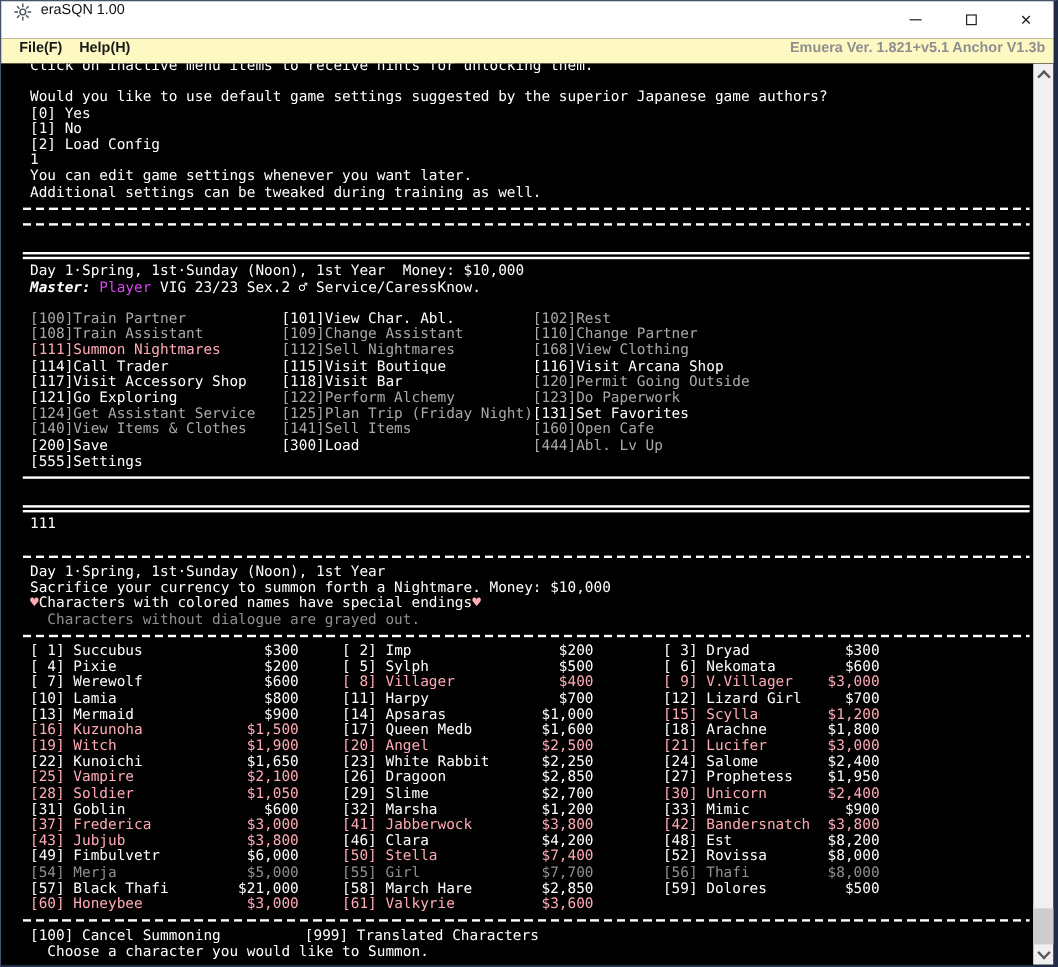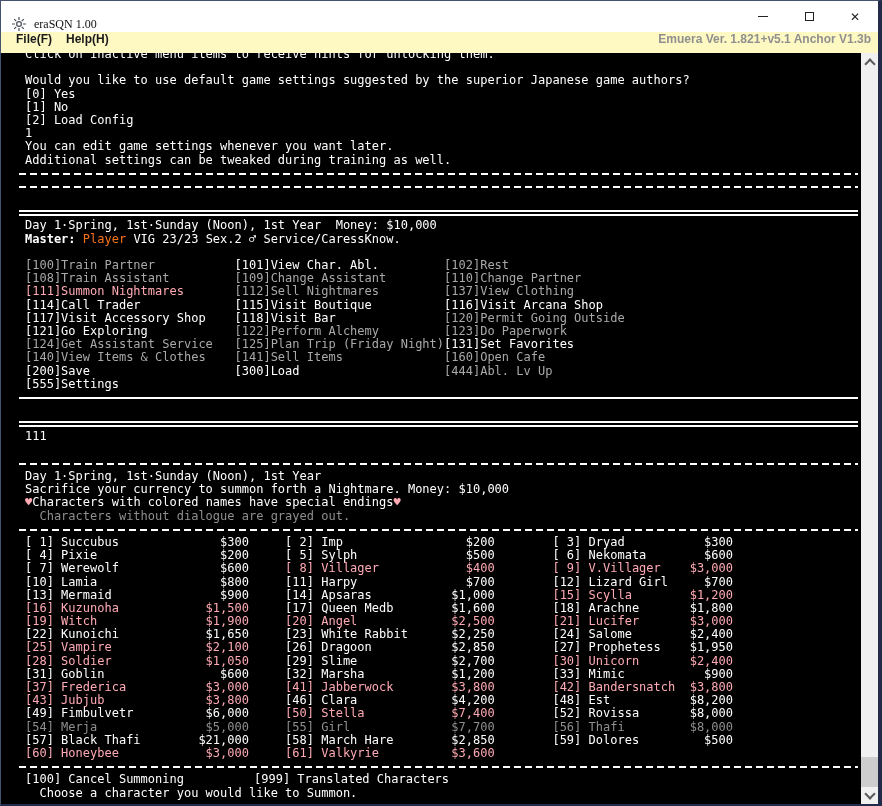--- a/index.html
+++ b/index.html
@@ -3,43 +3,43 @@
 <meta charset="utf-8">
 <style>
   html,body{margin:0;padding:0;background:#555;}
   .window{
     width:882px;height:806px;box-sizing:border-box;
     border:1px solid #46536f;border-right:4px solid #222c49;border-bottom:2px solid #222c49;
     display:flex;flex-direction:column;background:#000;
     font-family:"Liberation Sans",sans-serif;
   }
   
-  .titlebar{flex:0 0 31px;background:#ffffff;display:flex;align-items:flex-end;padding-left:9px;font-family:Liberation Serif, serif;}
+  .titlebar{flex:0 0 31px;background:#ffffff;display:flex;align-items:flex-start;padding-left:9px;}
   .app-icon{width:17px;height:17px;margin-right:7px;display:flex;align-items:center;justify-content:center;}
   .title-text{font-size:12px;color:#111;}
   .win-controls{margin-left:auto;display:flex;height:100%;}
   .win-btn{width:46px;height:100%;display:flex;align-items:center;justify-content:center;cursor:default;}
   .glyph-min{width:10px;height:1px;background:#222;display:block;}
   .glyph-max{width:9px;height:9px;border:1px solid #222;display:block;box-sizing:border-box;}
   .glyph-close{font-size:12px;color:#222;line-height:1;}
   
   .menubar{flex:0 0 21px;background:#fef9c3;display:flex;align-items:flex-start;font-size:12px;color:#1a1a1a;padding-left:8px;font-weight:bold;}
   .menu-item-top{padding:0 7px;}
   .version-text{margin-left:auto;padding-right:7px;color:#8f8f8f;font-size:12px;}
   
   .console{flex:1;background:#000;position:relative;overflow:hidden;}
   .console-text{position:absolute;top:-5px;left:16px;right:17px;font:12px/13.2px "DejaVu Sans Mono",monospace;color:#ffffff;}
   .line{height:13.2px;line-height:13.2px;padding-left:8px;position:relative;white-space:pre;overflow:hidden;}
   .char-row{}
   .t-white{color:#ffffff;}
   .t-pink{color:#ffaab4;}
-  .t-blue{color:#f97316;}
+  .t-blue{color:#d946ef;}
   .t-inactive{color:#a9a9a9;}
   .t-grayed{color:#8f8f8f;}
-  .bold{font-weight:bold;}
+  .bold{font-weight:bold;font-style:italic;}
   .w229{display:inline-block;width:229px;}
   
   .sep-dashed::after{content:"";position:absolute;left:2px;right:3px;top:6px;height:2px;
     background:repeating-linear-gradient(90deg,#fff 0 7px,transparent 7px 11px);}
   .sep-solid::after{content:"";position:absolute;left:2px;right:3px;top:6px;height:2px;background:#fff;}
   .sep-double::after{content:"";position:absolute;left:2px;right:3px;top:4px;height:6px;box-sizing:border-box;
     border-top:2px solid #fff;border-bottom:2px solid #fff;}
   
   .scrollbar{position:absolute;top:0;right:0;bottom:0;width:17px;background:#f0f0f0;}
   .sb-btn{position:absolute;left:0;width:17px;height:17px;display:flex;align-items:center;justify-content:center;}
@@ -98,21 +98,21 @@
       <div class="line sep-dashed"></div>
       <div class="line sep-dashed"></div>
       <div class="line"></div>
       <div class="line sep-double"></div>
       <div class="line">Day 1·Spring, 1st·Sunday (Noon), 1st Year  Money: $10,000</div>
       <div class="line"><span class="bold">Master: </span><span class="t-blue">Player</span><span> VIG 23/23 Sex.2 ♂ Service/CaressKnow.</span></div>
       <div class="line"></div>
       <div id="menu-grid">
           <div class="line"><span class="menu-item t-inactive">[100]Train Partner           </span><span class="menu-item t-white">[101]View Char. Abl.         </span><span class="menu-item t-inactive">[102]Rest</span></div>
           <div class="line"><span class="menu-item t-inactive">[108]Train Assistant         </span><span class="menu-item t-inactive">[109]Change Assistant        </span><span class="menu-item t-inactive">[110]Change Partner</span></div>
-          <div class="line"><span class="menu-item t-pink">[111]Summon Nightmares       </span><span class="menu-item t-inactive">[112]Sell Nightmares         </span><span class="menu-item t-inactive">[137]View Clothing</span></div>
+          <div class="line"><span class="menu-item t-pink">[111]Summon Nightmares       </span><span class="menu-item t-inactive">[112]Sell Nightmares         </span><span class="menu-item t-inactive">[168]View Clothing</span></div>
           <div class="line"><span class="menu-item t-white">[114]Call Trader             </span><span class="menu-item t-white">[115]Visit Boutique          </span><span class="menu-item t-white">[116]Visit Arcana Shop</span></div>
           <div class="line"><span class="menu-item t-white">[117]Visit Accessory Shop    </span><span class="menu-item t-white">[118]Visit Bar               </span><span class="menu-item t-inactive">[120]Permit Going Outside</span></div>
           <div class="line"><span class="menu-item t-white">[121]Go Exploring            </span><span class="menu-item t-inactive">[122]Perform Alchemy         </span><span class="menu-item t-inactive">[123]Do Paperwork</span></div>
           <div class="line"><span class="menu-item t-inactive">[124]Get Assistant Service   </span><span class="menu-item t-inactive">[125]Plan Trip (Friday Night)</span><span class="menu-item t-white">[131]Set Favorites</span></div>
           <div class="line"><span class="menu-item t-inactive">[140]View Items &amp; Clothes    </span><span class="menu-item t-inactive">[141]Sell Items              </span><span class="menu-item t-inactive">[160]Open Cafe</span></div>
           <div class="line"><span class="menu-item t-white">[200]Save                    </span><span class="menu-item t-white">[300]Load                    </span><span class="menu-item t-inactive">[444]Abl. Lv Up</span></div>
           <div class="line"><span class="menu-item t-white">[555]Settings                </span></div>
         </div>
       <div class="line sep-solid"></div>
       <div class="line"></div>

